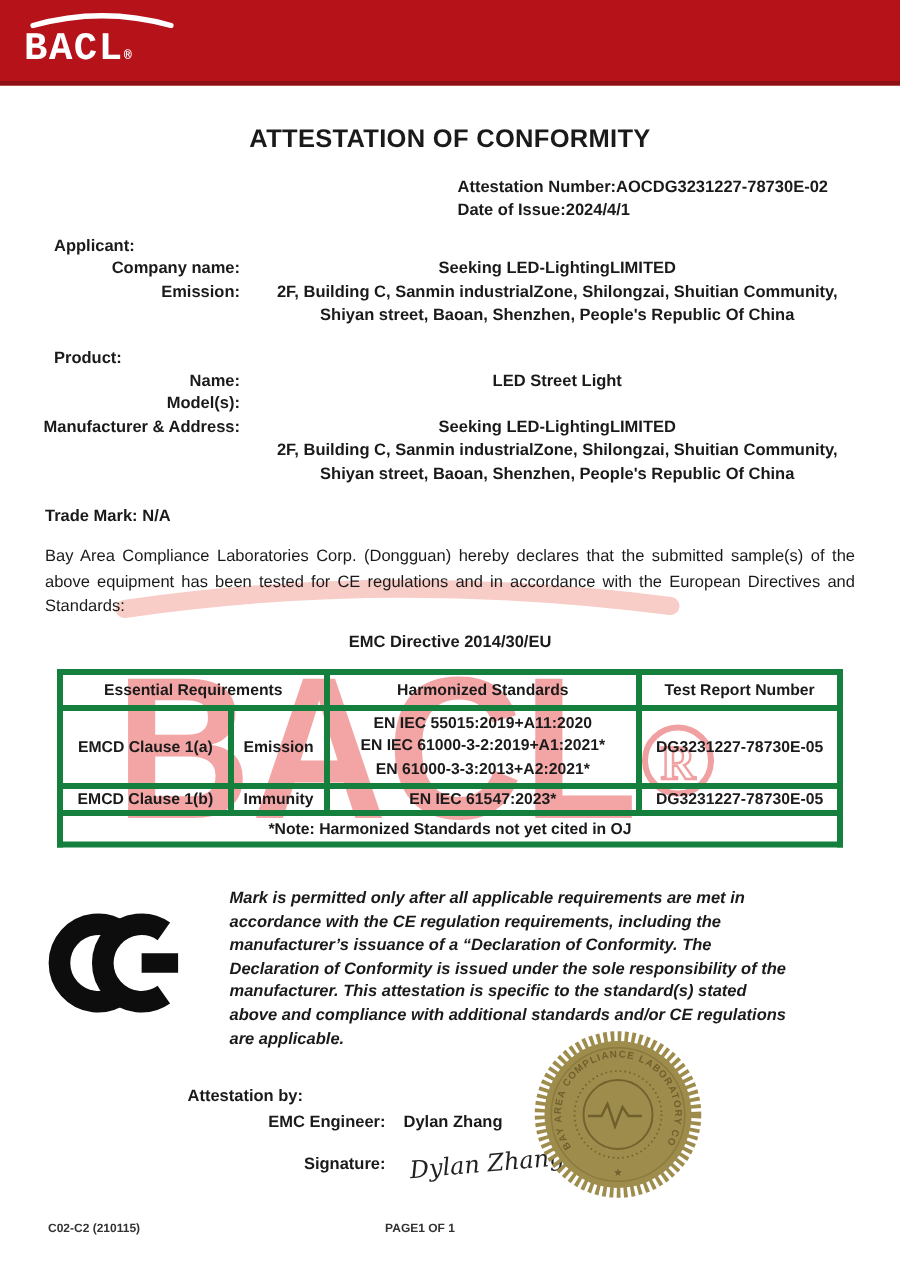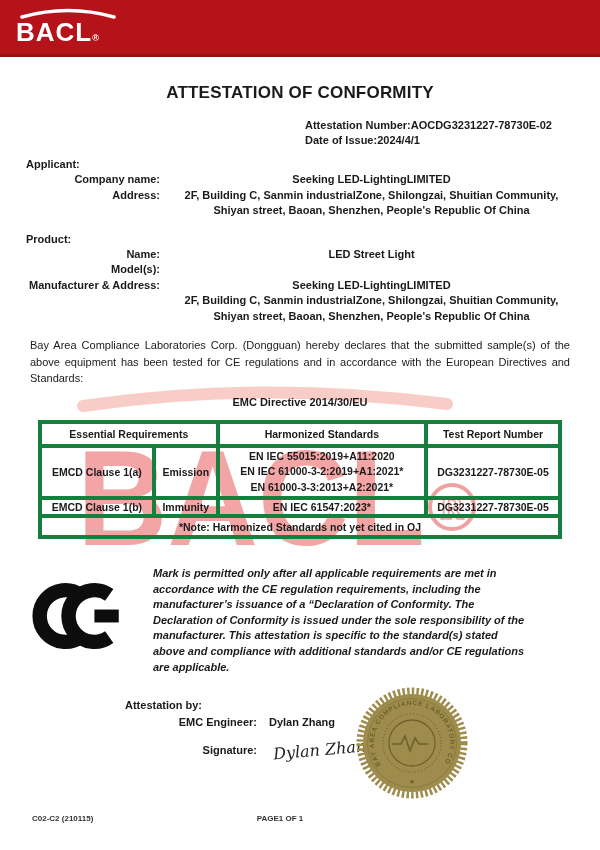--- a/index.html
+++ b/index.html
@@ -10,32 +10,32 @@
   }
   
   .watermark{position:absolute;left:55px;top:378px;z-index:0;pointer-events:none;}
   
   .banner{
     position:relative;z-index:1;height:54px;background:#b5121a;
     border-bottom:3px solid #8e1014;display:flex;justify-content:space-between;
   }
   .logo-block{margin-left:16px;margin-top:6px;width:120px;}
   .logo-arc{display:block;margin-left:2px;}
-  .logo-text{color:#fff;font-weight:bold;font-size:26px;line-height:26px;letter-spacing:1px;}
+  .logo-text{color:#fff;font-weight:bold;font-size:26px;line-height:26px;letter-spacing:1px;font-family:Liberation Mono, monospace;}
   .logo-reg{font-size:9px;font-weight:bold;vertical-align:baseline;}
   .banner-right{
     text-align:right;margin-right:12px;margin-top:6px;color:#fff;
     font-size:10px;font-weight:bold;line-height:14.5px;white-space:nowrap;
   }
   .banner-url2{margin-left:30px;}
   
   .content{position:relative;z-index:1;}
   .doc-title{text-align:center;font-weight:bold;font-size:17px;margin-top:26px;letter-spacing:.2px;}
   .meta{margin:15px 16px 0 305px;font-weight:bold;font-size:11px;line-height:15px;}
-  .section-heading{margin:10px 0 0 26px;font-weight:bold;font-size:11px;}
+  .section-heading{margin:10px 0 0 36px;font-weight:bold;font-size:11px;}
   .kv-rows{margin-left:30px;margin-top:2px;}
   .kv-row{display:flex;line-height:15.5px;font-size:11px;}
   .kv-label{width:130px;flex-shrink:0;display:flex;justify-content:flex-end;font-weight:bold;white-space:nowrap;}
   .kv-value{margin-left:9px;font-weight:bold;width:405px;text-align:center;}
   .trade-mark{margin:14px 0 0 30px;font-size:11px;font-weight:bold;display:flex;}
   .declaration{margin:13px 30px 0 30px;font-size:11px;line-height:16.5px;text-align:justify;}
   .directive{text-align:center;font-weight:bold;font-size:11px;margin-top:9px;}
   
   table.std{border-collapse:collapse;margin:12px 0 0 38px;width:524px;background:transparent;
             font-size:10.5px;}
@@ -93,21 +93,21 @@
       <div><span>Date of Issue:</span><span>2024/4/1</span></div>
     </div>
 
     <div class="section-heading">Applicant:</div>
     <div class="kv-rows">
       <div class="kv-row">
         <div class="kv-label">Company name:</div>
         <div class="kv-value">Seeking LED-LightingLIMITED</div>
       </div>
       <div class="kv-row">
-        <div class="kv-label">Address:</div>
+        <div class="kv-label">Emission:</div>
         <div class="kv-value">2F, Building C, Sanmin industrialZone, Shilongzai, Shuitian Community, Shiyan street, Baoan, Shenzhen, People's Republic Of China</div>
       </div>
     </div>
 
     <div class="section-heading" style="margin-top:14px;">Product:</div>
     <div class="kv-rows">
       <div class="kv-row">
         <div class="kv-label">Name:</div>
         <div class="kv-value">LED Street Light</div>
       </div>
@@ -116,20 +116,23 @@
       </div>
       <div class="kv-row">
         <div class="kv-label">Manufacturer &amp; Address:</div>
         <div class="kv-value">
           <div>Seeking LED-LightingLIMITED</div>
           <div>2F, Building C, Sanmin industrialZone, Shilongzai, Shuitian Community, Shiyan street, Baoan, Shenzhen, People's Republic Of China</div>
         </div>
       </div>
     </div>
 
+    <div class="trade-mark">
+      <span>Trade Mark:</span>&nbsp;<span>N/A</span>
+    </div>
 
     <div class="declaration">Bay Area Compliance Laboratories Corp. (Dongguan) hereby declares that the submitted sample(s) of the above equipment has been tested for CE regulations and in accordance with the European Directives and Standards:</div>
 
     <div class="directive">EMC Directive 2014/30/EU</div>
 
     <table class="std">
       <colgroup>
           <col style="width:115px">
           <col style="width:64px">
           <col style="width:210px">

